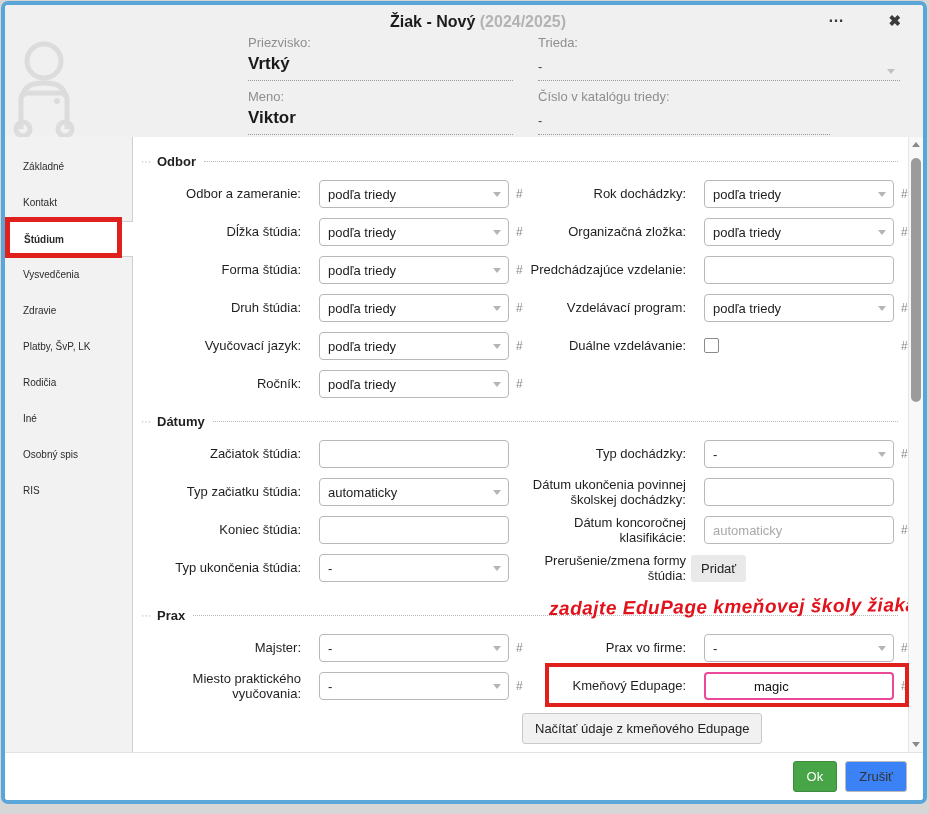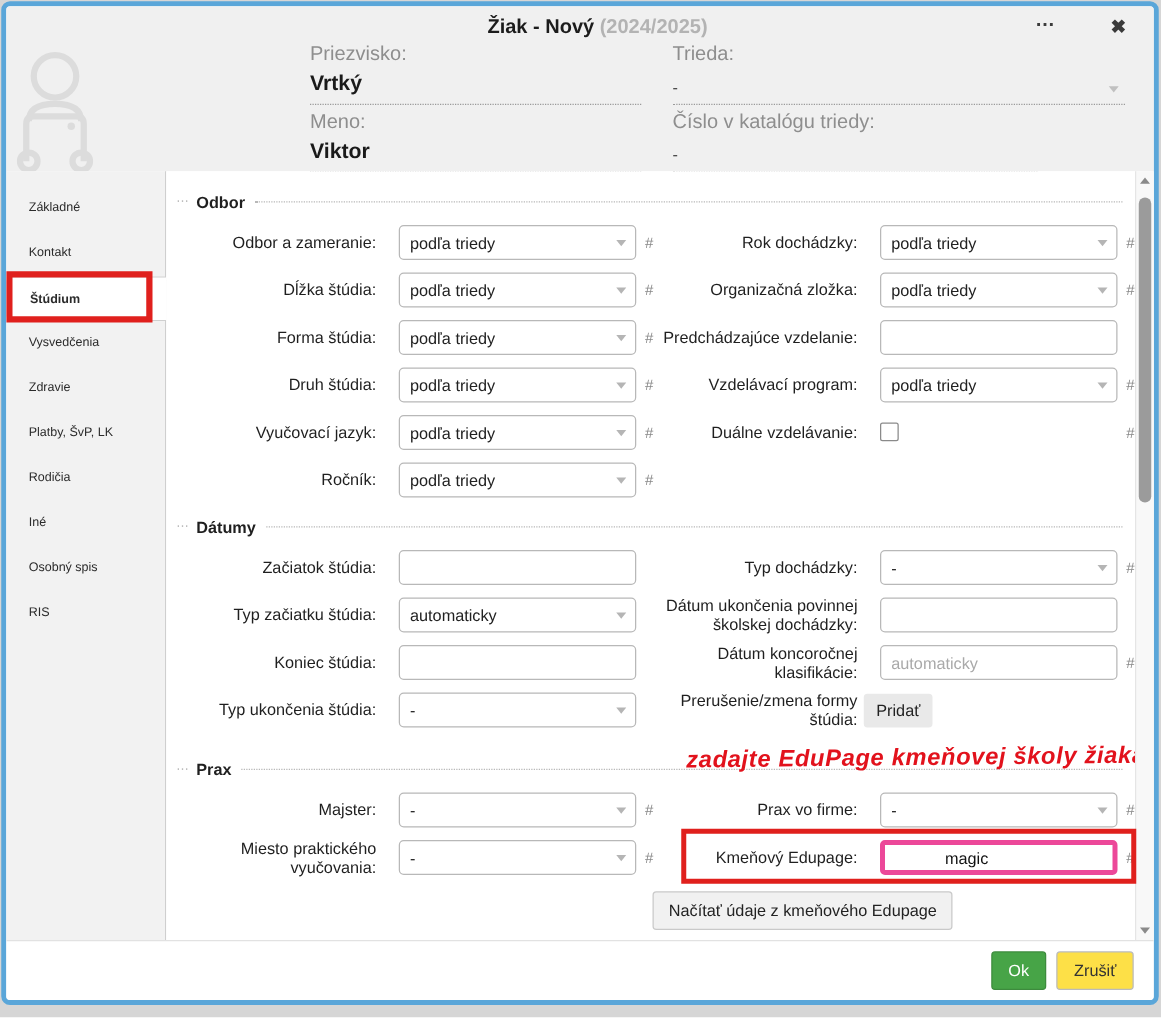--- a/index.html
+++ b/index.html
@@ -19,21 +19,21 @@
   .header { position: absolute; left: 0; top: 0; right: 0; height: 132px; background: #f0f0f0; }
   .dlg-title { position: absolute; top: 8px; left: 0; right: 0; text-align: center;
     font-size: 16px; font-weight: bold; color: #1c1c1c; padding-left: 28px; }
   .dlg-title .year { color: #b3b3b3; }
   .menu-dots { position: absolute; top: 3px; right: 78px; font-weight: bold; color: #3c3c3c;
     font-size: 16px; letter-spacing: 1px; cursor: pointer; }
   .close-x { position: absolute; top: 7px; right: 22px; font-weight: bold; color: #3a3a3a;
     font-size: 15px; cursor: pointer; }
   .avatar-box { position: absolute; left: 8px; top: 34px; }
   .hf { position: absolute; }
-  .hf-label { font-size: 16px; color: #8e8e8e; }
+  .hf-label { font-size: 13px; color: #8e8e8e; }
   .hf-value { font-size: 17px; font-weight: bold; color: #1a1a1a; margin-top: 4px; height: 22px; }
   .hf-value.small { font-size: 13px; font-weight: normal; color: #444; margin-top: 9px; height: 17px; }
   .dotline { border-top: 1px dotted #9a9a9a; margin-top: 4px; }
   .hf .arr-abs { position: absolute; right: 5px; top: 34px; width: 0; height: 0;
     border-left: 4px solid transparent; border-right: 4px solid transparent; border-top: 5px solid #c0c0c0; }
   
   .body { position: absolute; left: 0; top: 132px; right: 0; bottom: 48px; }
   .sidebar { position: absolute; left: 0; top: 0; bottom: 0; width: 128px;
     background: #f2f2f2; border-right: 1px solid #cfcfcf; padding-top: 12px; }
   .side-item { height: 36px; line-height: 36px; padding-left: 18px; font-size: 10px;
@@ -61,21 +61,21 @@
     display: flex; align-items: center; }
   .select { width: 190px; height: 28px; border: 1px solid #b8b8b8; border-radius: 4px;
     background: #fff; display: flex; align-items: center; padding: 0 20px 0 8px;
     font-size: 13px; color: #222; cursor: pointer; white-space: nowrap; overflow: hidden; }
   .arr { position: absolute; right: 8px; top: 12px; width: 0; height: 0;
     border-left: 4px solid transparent; border-right: 4px solid transparent;
     border-top: 5px solid #b5b5b5; }
   .tinput { width: 190px; height: 28px; border: 1px solid #b8b8b8; border-radius: 4px;
     font-size: 13px; padding: 0 8px; color: #111; font-family: inherit; background: #fff; }
   .tinput::placeholder { color: #a9a9a9; }
-  .tinput.focused { border: 4px solid #ec4899; padding-left: 48px; }
+  .tinput.focused { border: 2px solid #ec4899; padding-left: 48px; }
   .hash { margin-left: 7px; color: #8a8a8a; font-size: 12px; cursor: pointer; }
   .checkbox { width: 15px; height: 15px; border: 1px solid #8a8a8a; border-radius: 2px;
     background: #fff; cursor: pointer; }
   .mini-btn { background: #e9e9e9; border: none; border-radius: 3px; padding: 6px 10px;
     font-size: 13px; color: #222; font-family: inherit; margin-left: 5px; cursor: pointer; }
   .load-row { margin-top: 8px; padding-left: 389px; }
   .load-btn { background: #f1f1f1; border: 1px solid #c9c9c9; border-radius: 3px;
     padding: 7px 12px; font-size: 13px; color: #222; font-family: inherit; cursor: pointer; }
   .annotation { position: absolute; left: 416px; top: 459px; font-size: 19px;
     font-weight: bold; font-style: italic; color: #e2121c; white-space: nowrap;
@@ -88,21 +88,21 @@
   .sb-up, .sb-down { position: absolute; left: 3px; width: 0; height: 0;
     border-left: 4px solid transparent; border-right: 4px solid transparent; }
   .sb-up   { top: 5px;    border-bottom: 5px solid #8a8a8a; }
   .sb-down { bottom: 5px; border-top: 5px solid #8a8a8a; }
   
   .footer { position: absolute; left: 0; right: 0; bottom: 0; height: 48px; background: #fff;
     border-top: 1px solid #e2e2e2; display: flex; align-items: center;
     justify-content: flex-end; gap: 8px; padding-right: 16px; }
   .btn-ok { background: #47a447; border: 1px solid #3d8b3d; color: #fff; padding: 7px 13px;
     border-radius: 3px; font-size: 13px; font-family: inherit; cursor: pointer; }
-  .btn-cancel { background: #fde047; border: 1px solid #bbb; color: #333; padding: 7px 13px;
+  .btn-cancel { background: #3b82f6; border: 1px solid #bbb; color: #333; padding: 7px 13px;
     border-radius: 3px; font-size: 13px; font-family: inherit; cursor: pointer; }
   
   .redbox { position: absolute; border: 5px solid #e0201d; z-index: 6; pointer-events: none; }
   .rb-tab   { left: 0px;   top: 212px; width: 117px; height: 41px; }
   .rb-field { left: 540px; top: 658px; width: 364px; height: 44px; border-width: 4px; }
 </style>
 </head>
 <body>
 
 <div class="page">

